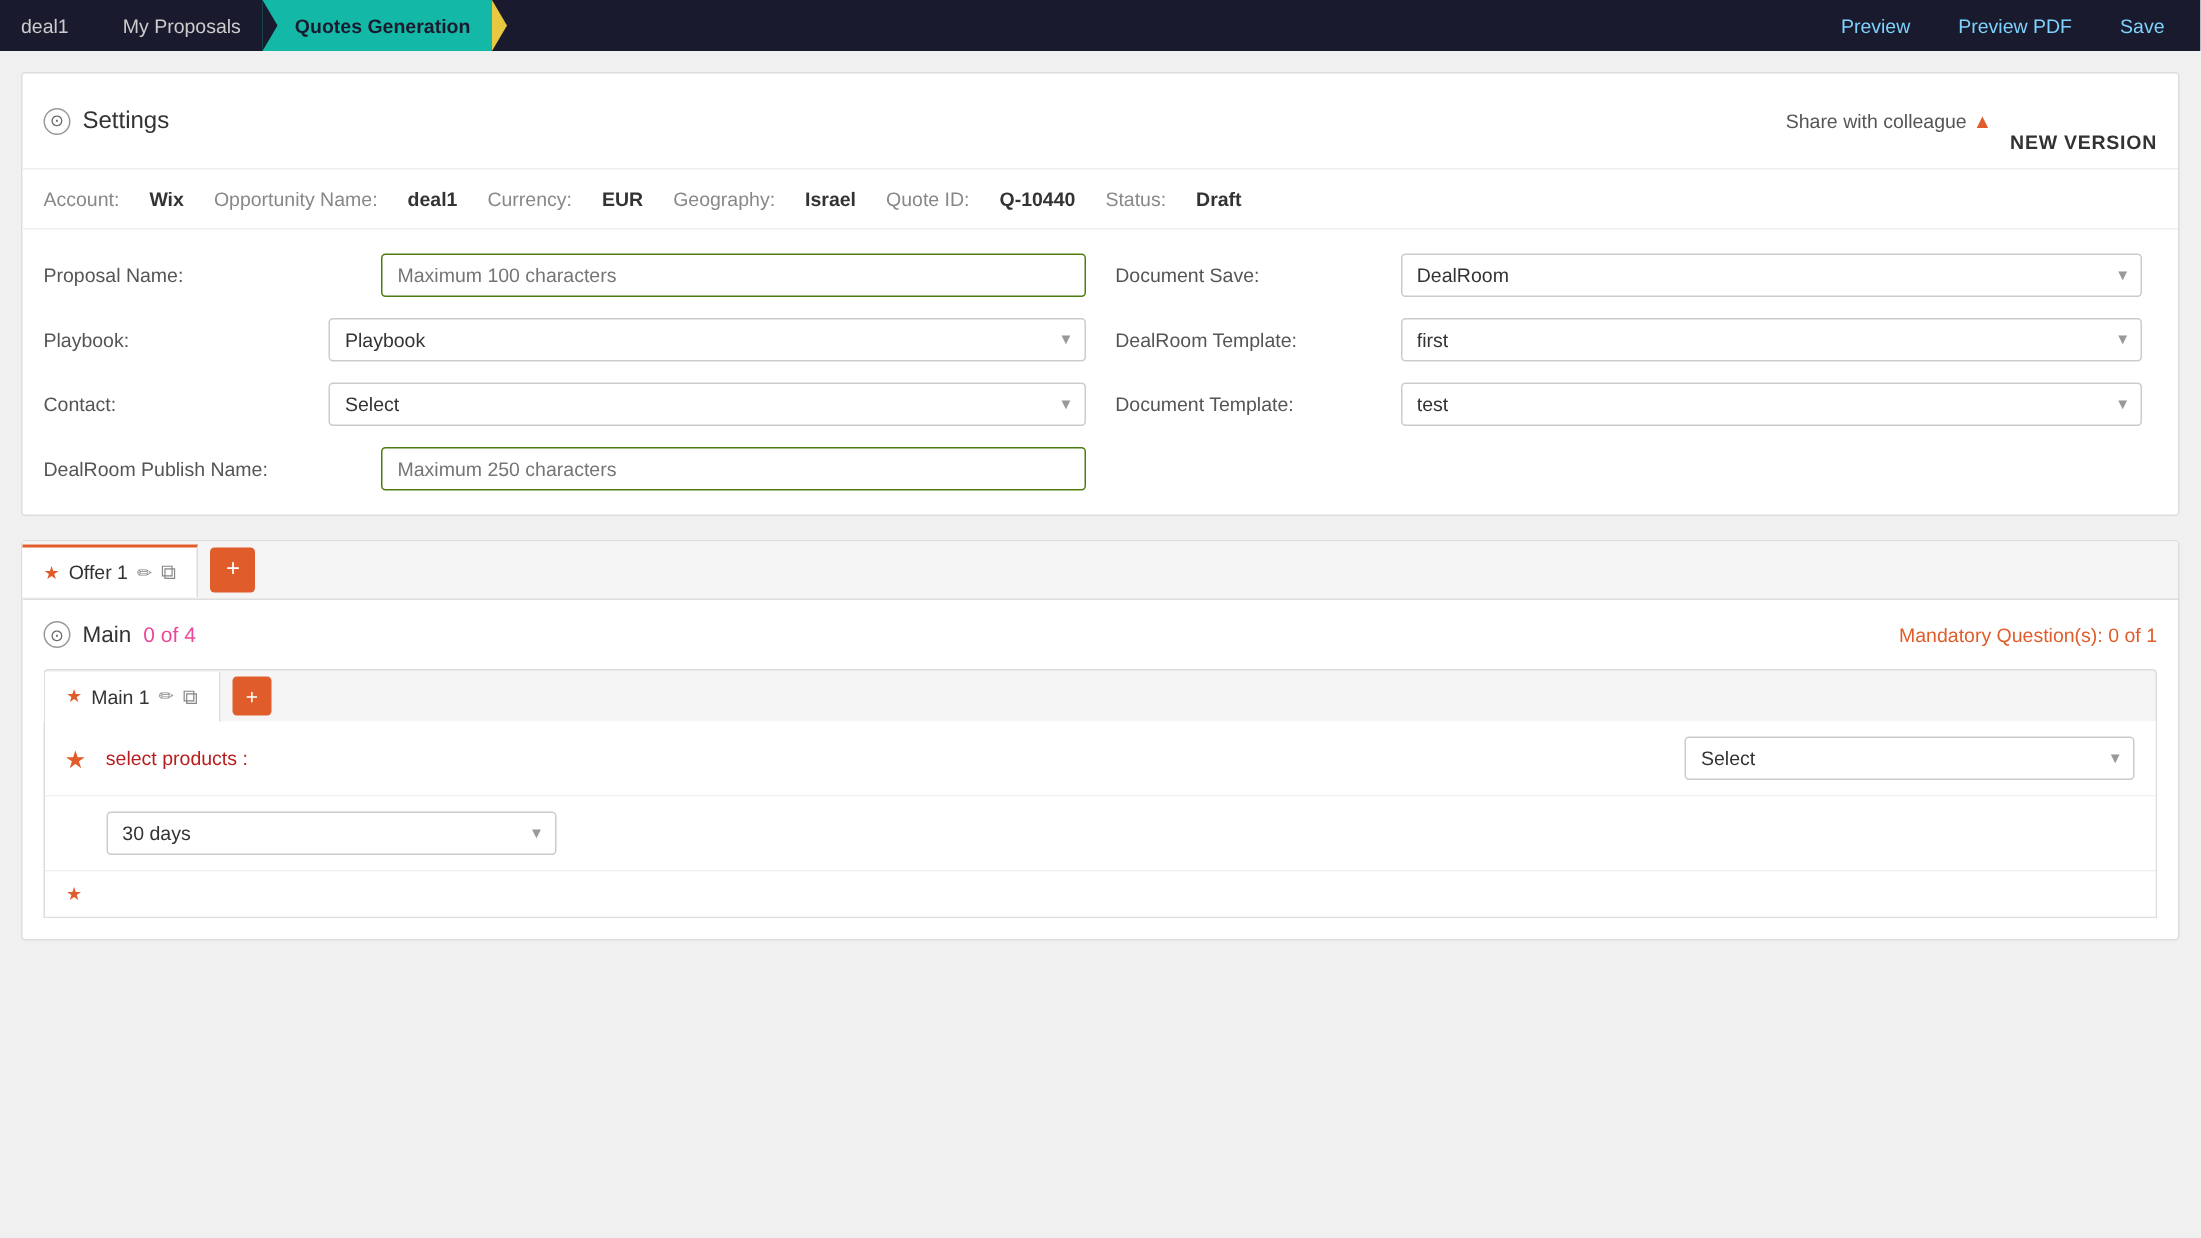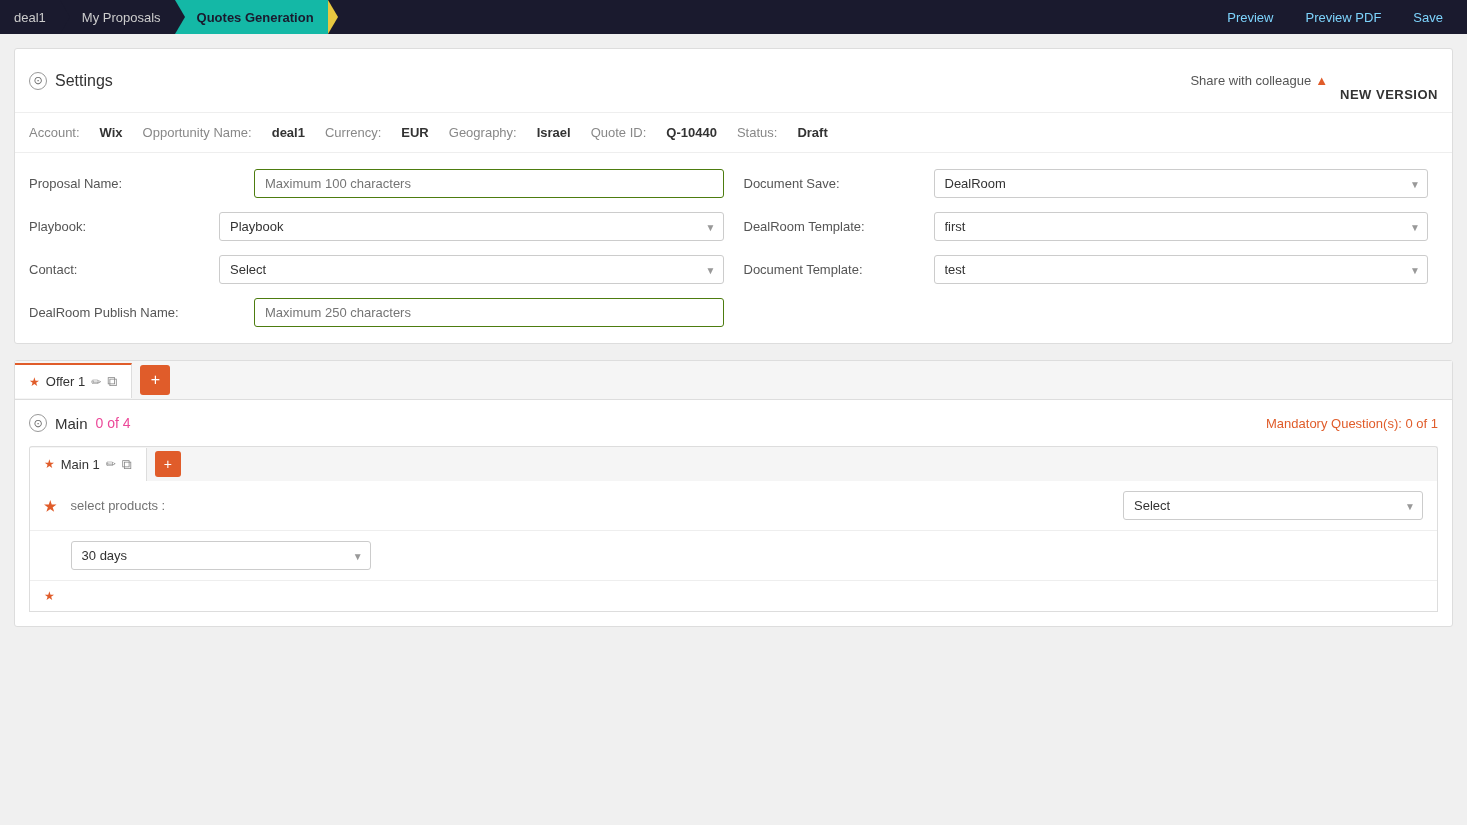--- a/index.html
+++ b/index.html
@@ -356,21 +356,21 @@
     }
     .question-row:last-child { border-bottom: none; }
     .question-required {
       color: #e05c2a;
       font-size: 14px;
       font-weight: bold;
     }
     .question-text {
       flex: 1;
       font-size: 13px;
-      color: #737373;
+      color: #b91c1c;
     }
     .question-control {
       min-width: 300px;
     }
     .answer-select-wrapper {
       position: relative;
       width: 300px;
     }
     .answer-select {
       width: 100%;

